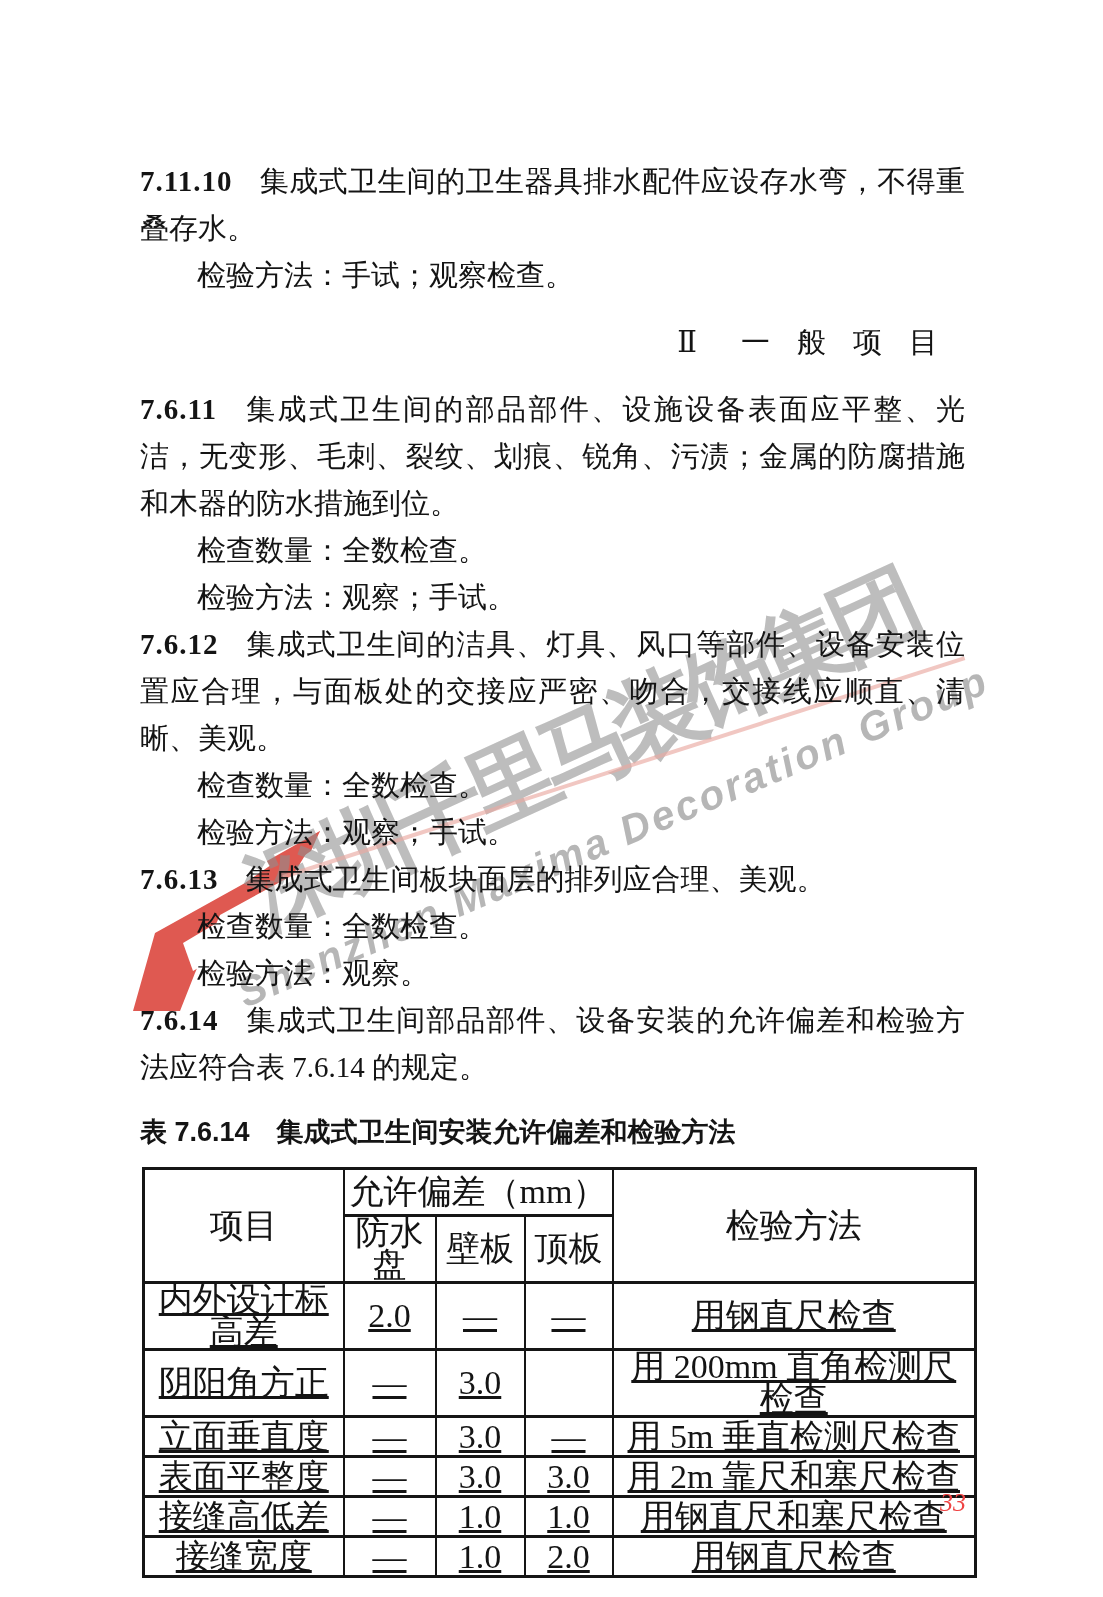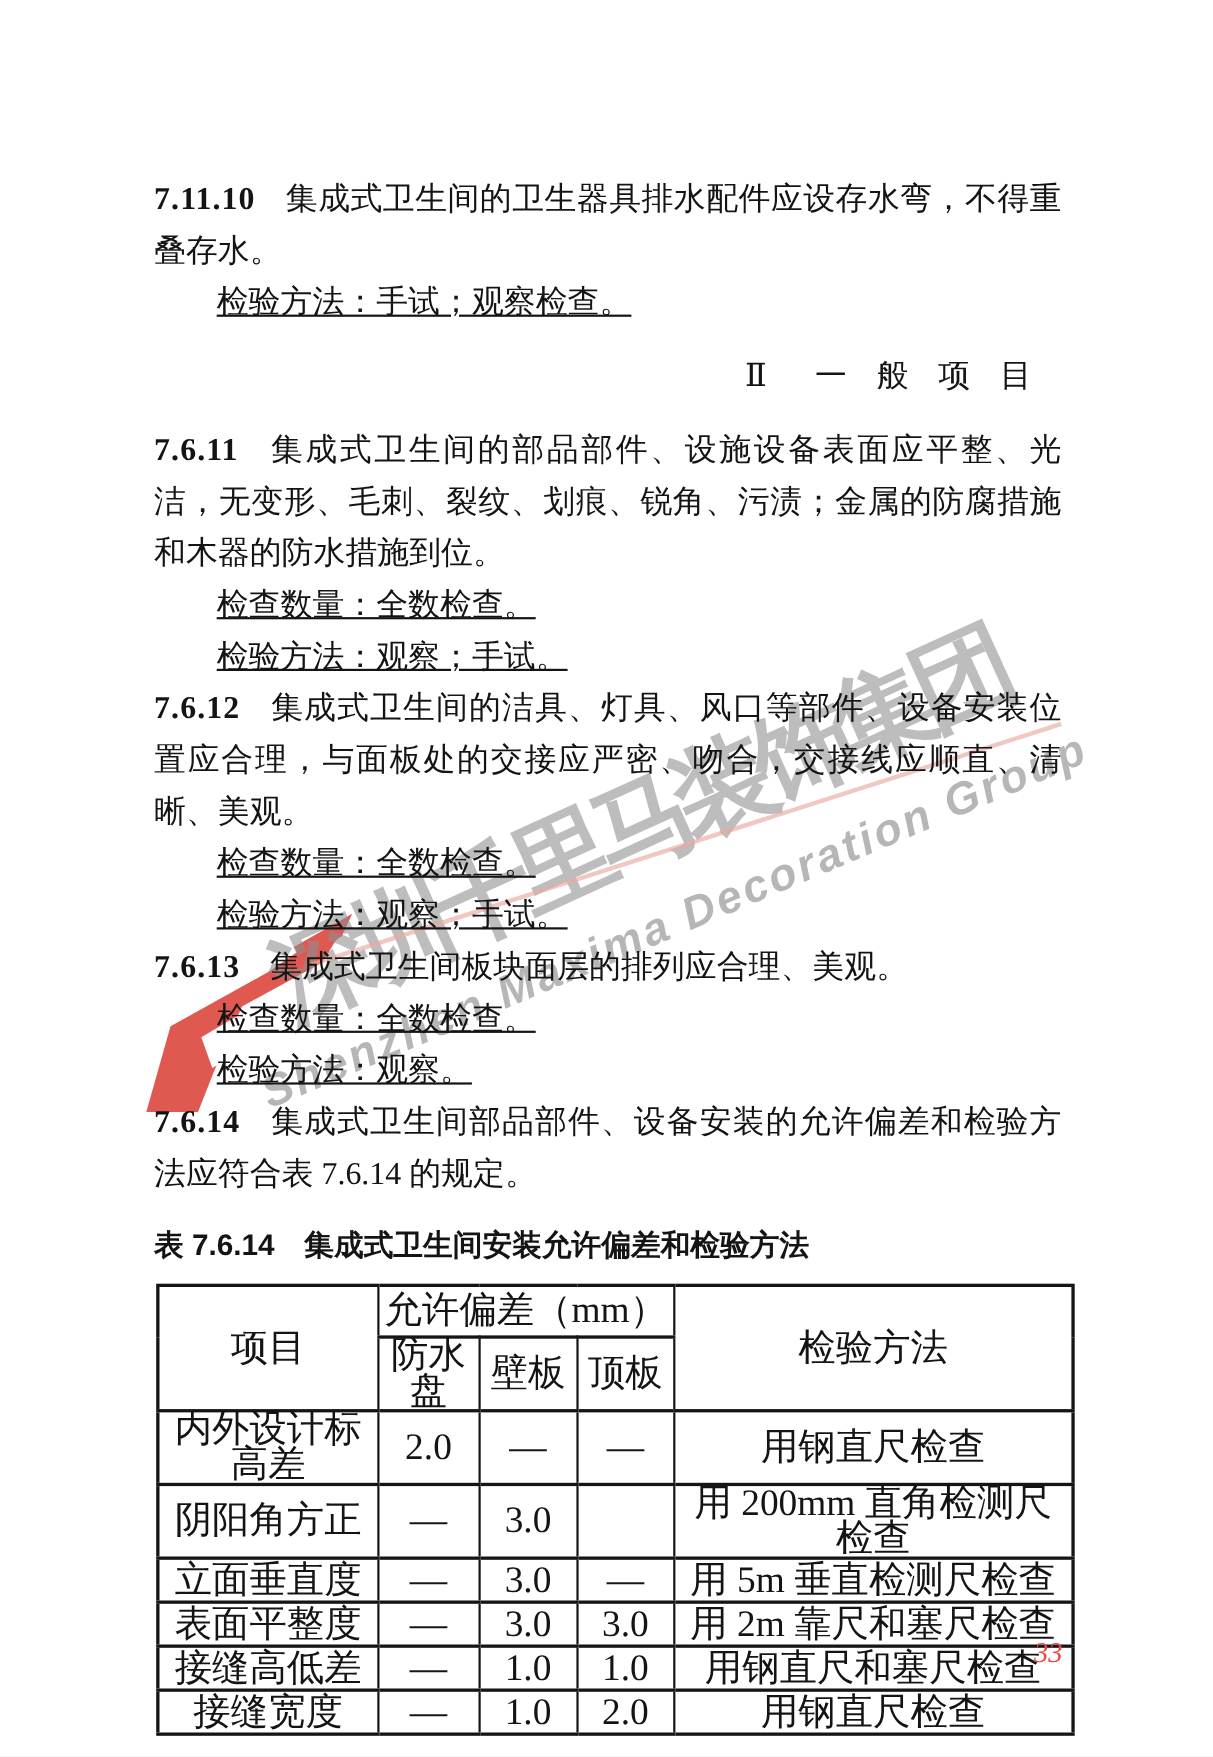--- a/index.html
+++ b/index.html
@@ -34,21 +34,21 @@
     font-style:italic;font-weight:600;font-size:41px;letter-spacing:3px;
     color:#9b9b9b;opacity:.72;white-space:nowrap;
   }
   
   .content{
     position:absolute;left:140px;top:158px;width:825px;z-index:1;
     font-size:29px;line-height:47px;
   }
   .clause{margin:0;text-align:justify;text-justify:inter-ideograph;}
   .clause .num{font-weight:bold;margin-right:27px;letter-spacing:1px;}
-  .indent{margin:0;text-indent:57px;text-decoration:underline;}
+  .indent{margin:0;text-indent:57px;}
   .subhead{margin:20px 0;text-align:right;font-size:29px;}
   .subhead .roman{margin-right:44px;}
   .subhead .spaced{letter-spacing:27px;}
   .tbl-title{
     margin:22px 0 0 0;
     font-weight:bold;font-size:27px;line-height:38px;
     font-family:"Liberation Sans","DejaVu Sans",sans-serif;
   }
   table.spec{
     margin-top:16px;margin-left:2px;
@@ -56,21 +56,21 @@
     width:832px;font-size:34px;line-height:32px;
   }
   table.spec{border:3px solid #151515;}
   table.spec td{
     border-left:2px solid #151515;border-right:2px solid #151515;
     border-top:3px solid #151515;border-bottom:3px solid #151515;
     text-align:center;vertical-align:middle;padding:0 4px;
   }
   tr.h1{height:47px;}
   tr.h2{height:45px;}
-  tr.d{height:40px;}
+  tr.d{height:40px;text-decoration:underline;}
   .page-number{
     position:absolute;left:940px;top:1488px;z-index:1;
     font-style:italic;font-size:26px;color:#ef4444;
   }
 </style>
 </head>
 <body>
 
 <div class="page">
 

